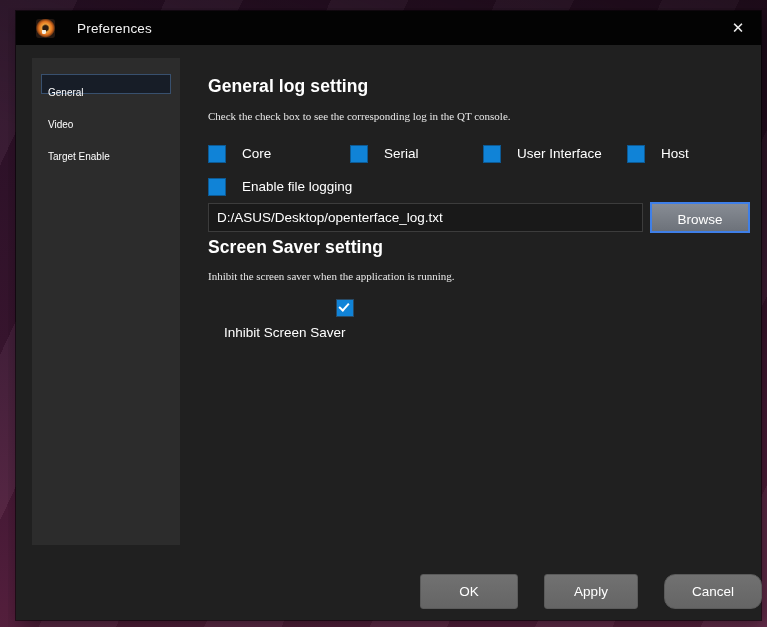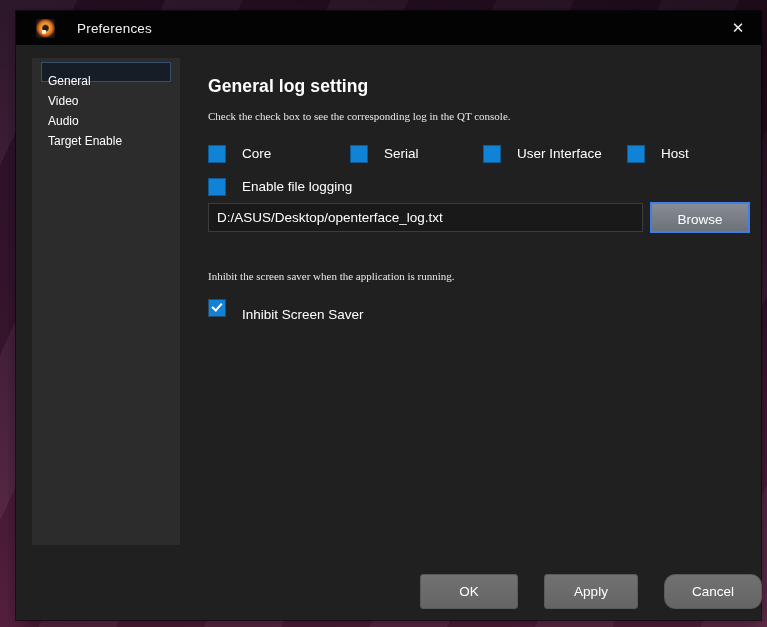--- a/index.html
+++ b/index.html
@@ -36,22 +36,22 @@
     display:flex; align-items:center; justify-content:center;
     color:#f0f0f0; font-size:15px; cursor:default;
   }
 
   
   .sidebar {
     position:absolute; left:16px; top:47px; width:148px; height:487px;
     background:#2c2c2c; padding-top:4px;
   }
   .side-item {
-    height:20px; line-height:20px; margin:0 1px;
-    color:#ffffff; font-size:12px; padding-left:6px;
+    height:20px; line-height:20px; margin:12px 1px;
+    color:#ffffff; font-size:10px; padding-left:6px;
     border:1px solid transparent;
   }
   .side-item.selected {
     background:#171d27; border:1px solid #38506e;
   }
 
   
   .heading {
     position:absolute; left:184px; color:#ffffff;
     font-size:17.5px; font-weight:bold; letter-spacing:.1px;
@@ -87,21 +87,21 @@
   }
   .browse-btn {
     margin-left:7px; width:100px; height:31px;
     background:linear-gradient(#878c94, #6d727a);
     border:2px solid #3f7fe8; border-radius:0;
     color:#ffffff; font-size:13.5px;
     font-family:"Liberation Sans","DejaVu Sans",sans-serif;
   }
 
   .inhibit-row {
-    position:absolute; left:184px; top:280px; display:flex; align-items:flex-start;
+    position:absolute; left:184px; top:280px; display:flex; align-items:flex-end;flex-direction:column;
   }
 
   
   .footer {
     position:absolute; top:555px; left:396px; display:flex; gap:26px;justify-content:space-between;
   }
   .dlg-btn {
     height:35px; background:linear-gradient(#717171,#656565);
     border:1px solid #5a5a5a; border-radius:3px;
     color:#ffffff; font-size:13.5px;
@@ -120,21 +120,20 @@
     <div class="app-icon"></div>
     <div class="title-text">Preferences</div>
     <div class="close-btn">
       <span>✕</span>
     </div>
   </div>
 
   <div class="sidebar">
     <div class="side-item selected">General</div>
     <div class="side-item">Video</div>
-    <div class="side-item">Audio</div>
     <div class="side-item">Target Enable</div>
   </div>
 
   <div class="heading" style="top:57px;">General log setting</div>
   <div class="desc" style="top:91px;">Check the check box to see the corresponding log in the QT console.</div>
 
   <div class="cb-row">
     <div class="cb-group" style="left:0;">
       <span class="cb"></span>
       <span class="cb-label">Core</span>
@@ -156,20 +155,21 @@
   <div class="enable-row">
     <span class="cb"></span>
     <span class="cb-label">Enable file logging</span>
   </div>
 
   <div class="path-row">
     <input class="path-input" type="text" value="D:/ASUS/Desktop/openterface_log.txt" style="">
     <button class="browse-btn">Browse</button>
   </div>
 
+  <div class="heading" style="top:218px;">Screen Saver setting</div>
   <div class="desc" style="top:251px;">Inhibit the screen saver when the application is running.</div>
 
   <div class="inhibit-row">
     <span class="cb with-check"></span>
     <span class="cb-label">Inhibit Screen Saver</span>
   </div>
 
   <div class="footer">
     <button class="dlg-btn btn-ok">OK</button>
     <button class="dlg-btn btn-apply">Apply</button>

